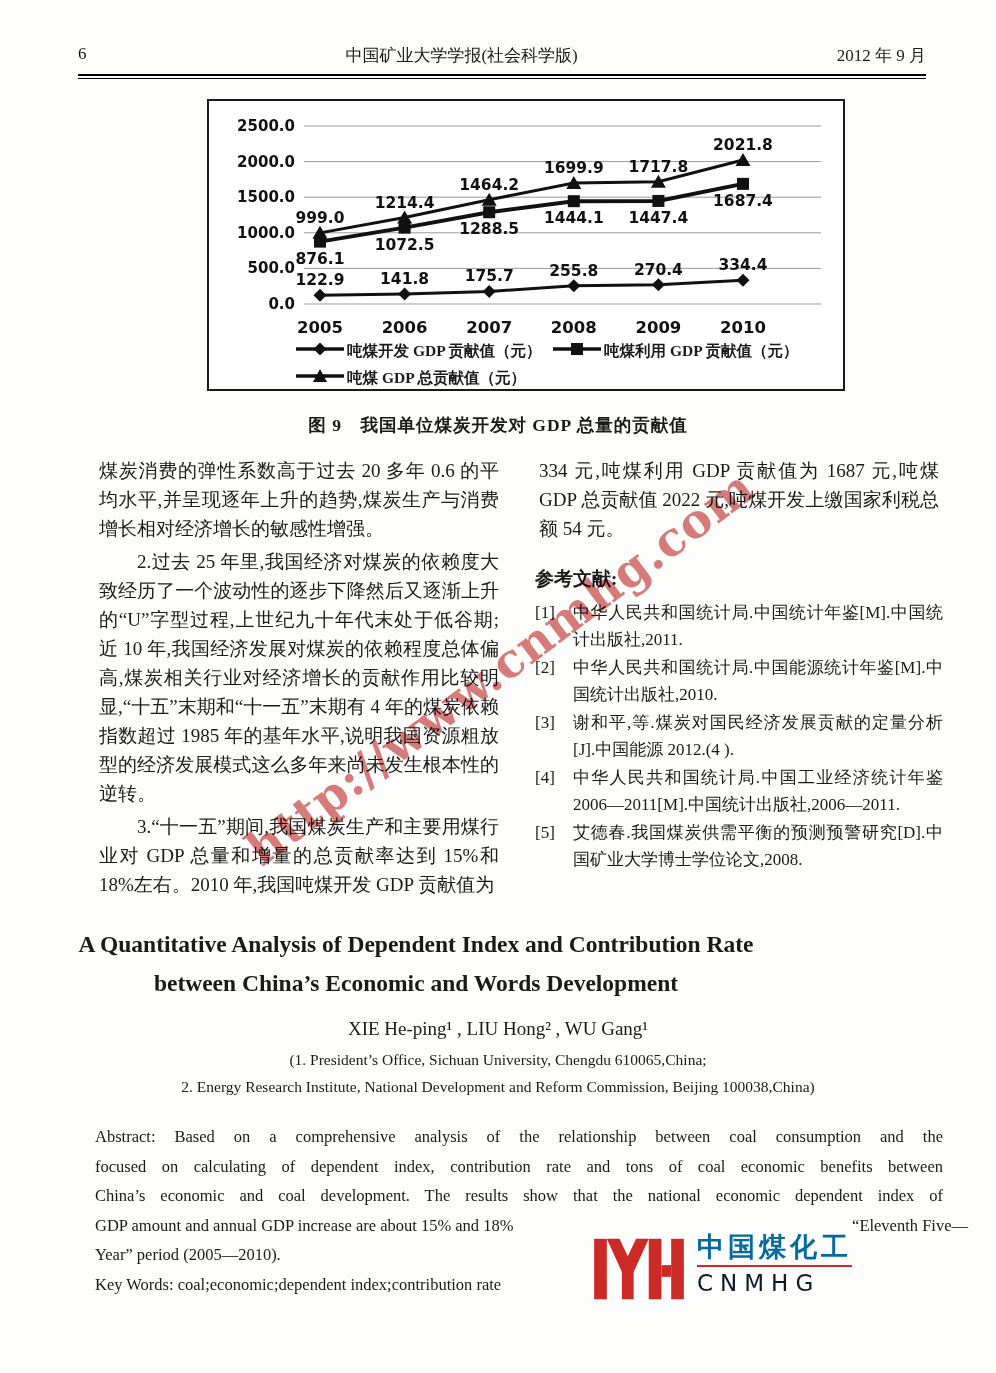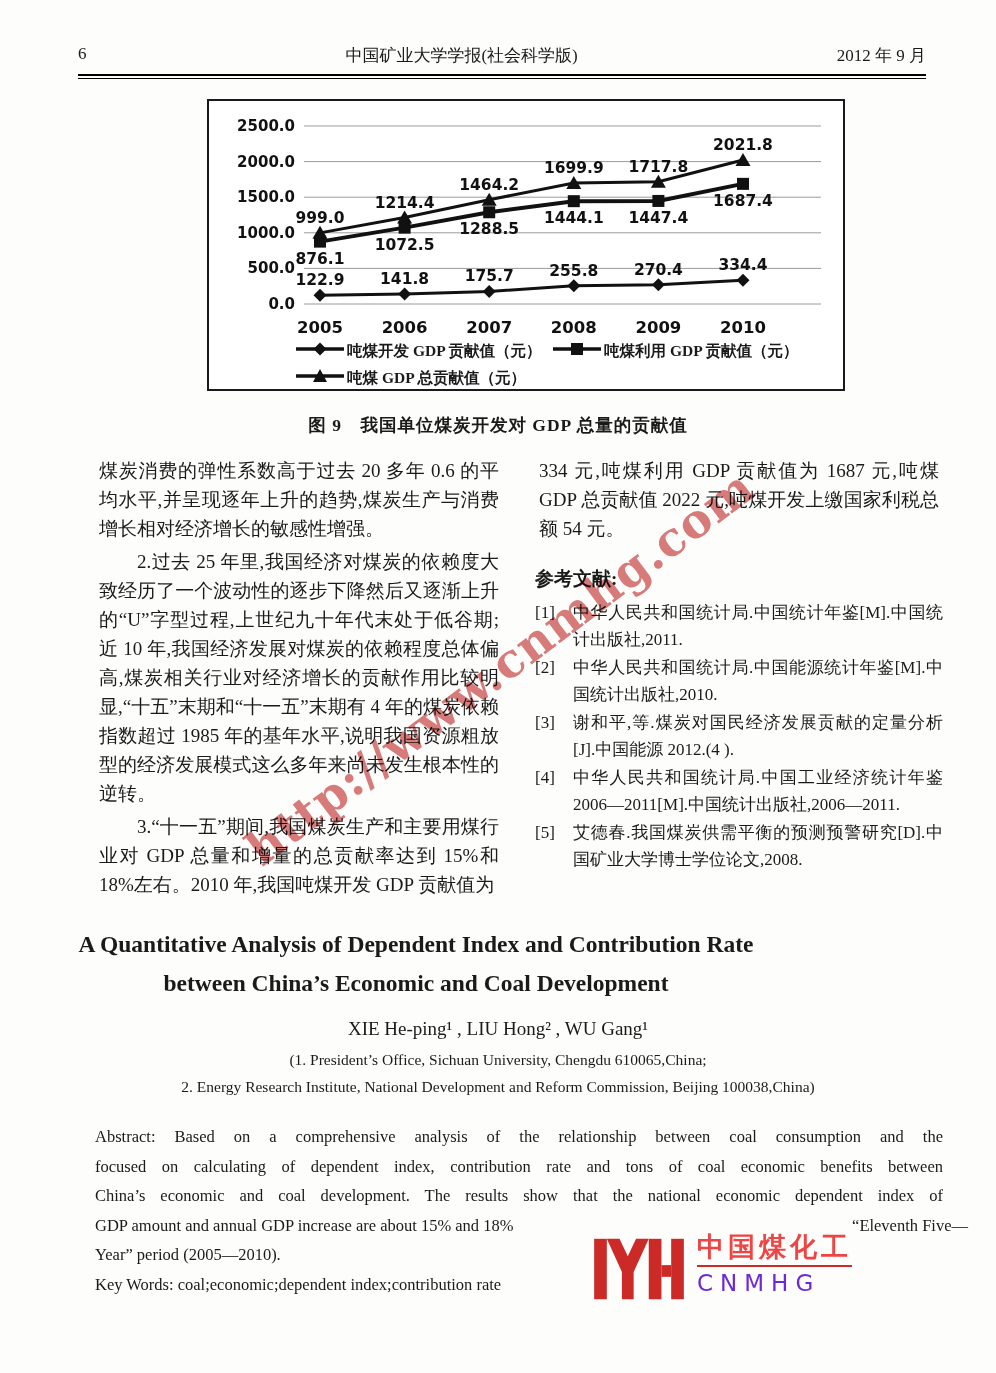--- a/index.html
+++ b/index.html
@@ -49,23 +49,23 @@
   .abstract{position:absolute;top:1122px;left:95px;width:848px;font-size:16.5px;}
   .ab-line{height:29.5px;line-height:29.5px;white-space:nowrap;}
   .jline{white-space:normal;text-align:justify;text-align-last:justify;}
   .ab-rel{position:relative;}
   .ab-right{position:absolute;right:-25px;top:0;}
   .blabel{font-weight:normal;}
   
   .logo{position:absolute;left:593px;top:1231px;display:flex;align-items:flex-start;gap:12px;
         z-index:6;pointer-events:none;}
   .logo-txt{display:flex;flex-direction:column;}
-  .logo-cn{font-size:27px;font-weight:bold;color:#ef4444;letter-spacing:4px;
+  .logo-cn{font-size:27px;font-weight:bold;color:#0369a1;letter-spacing:4px;
            border-bottom:2.5px solid #cc2a27;padding-bottom:2px;line-height:32px;}
-  .logo-en{font-size:23px;color:#6d28d9;letter-spacing:7px;margin-top:3px;
+  .logo-en{font-size:23px;color:#0f172a;letter-spacing:7px;margin-top:3px;
            font-family:"DejaVu Sans",sans-serif;line-height:26px;}
 </style>
 </head>
 <body>
 
 <div class="page">
 
   <div class="hdr">
     <span>6</span>
     <span>中国矿业大学学报(社会科学版)</span>
@@ -188,21 +188,21 @@
         <span class="ref-id">[5]</span>
         <span>艾德春.我国煤炭供需平衡的预测预警研究[D].中国矿业大学博士学位论文,2008.</span>
       </div>
     </div>
   </div>
 
   <div class="wm-diag">http://www.cnmhg.com</div>
 
   <div class="en-title">
     <div>A Quantitative Analysis of Dependent Index and Contribution Rate</div>
-    <div>between China’s Economic and Coal Development</div>
+    <div>between China’s Economic and Words Development</div>
   </div>
   <div class="en-authors">XIE He-ping¹ , LIU Hong² , WU Gang¹</div>
   <div class="en-affil1">(1. President’s Office, Sichuan University, Chengdu 610065,China;</div>
   <div class="en-affil2">2.  Energy Research Institute, National Development and Reform Commission, Beijing 100038,China)</div>
 
   <div class="abstract">
     <div class="ab-line jline">
       <span class="blabel">Abstract:</span>
       <span>Based on a comprehensive analysis of the relationship between coal consumption and the</span>
     </div>

